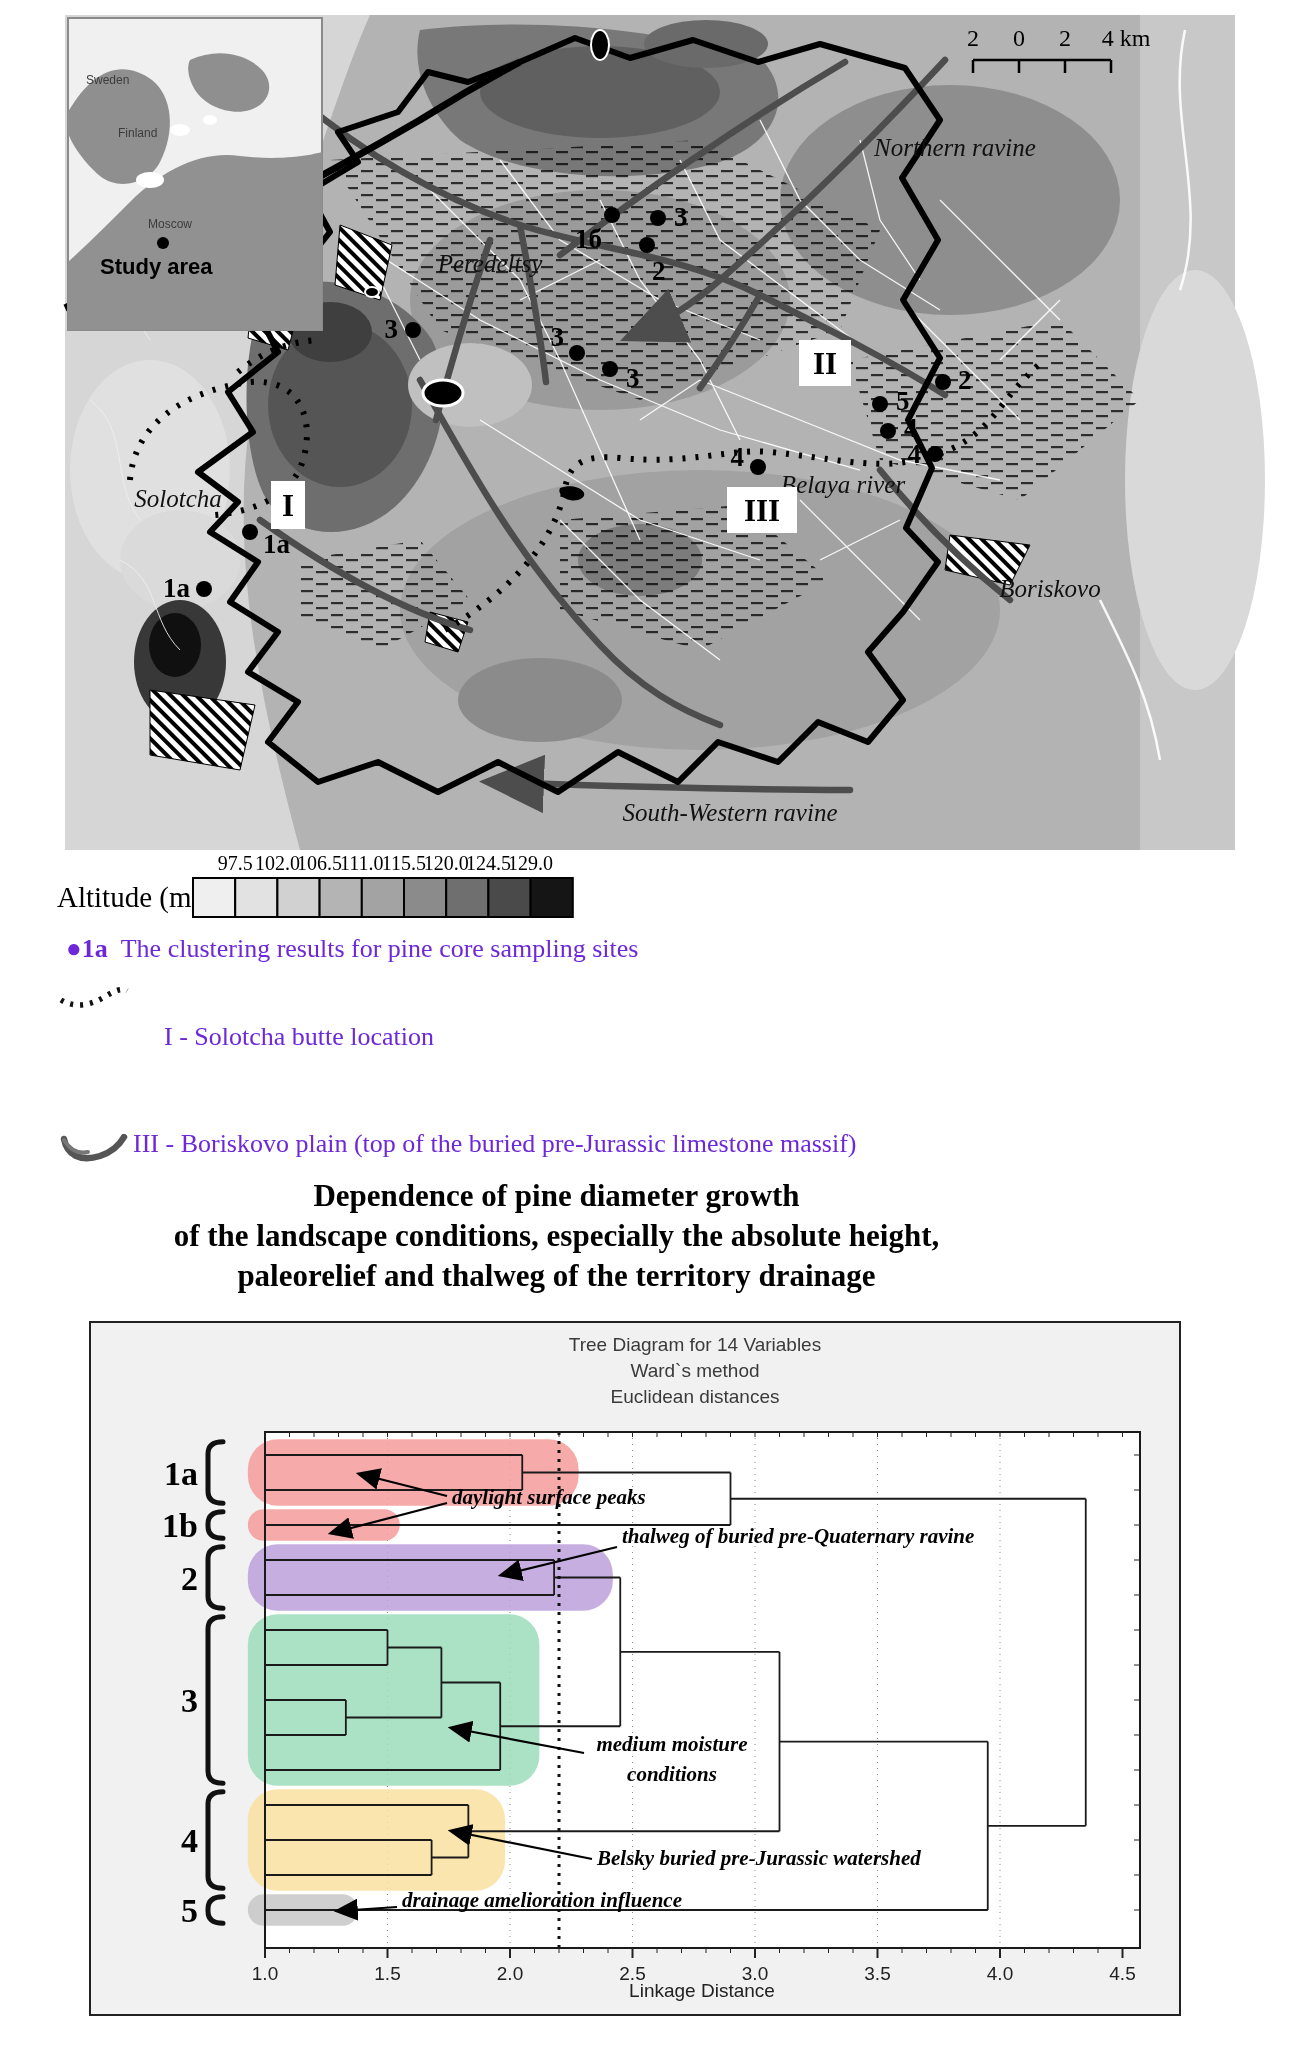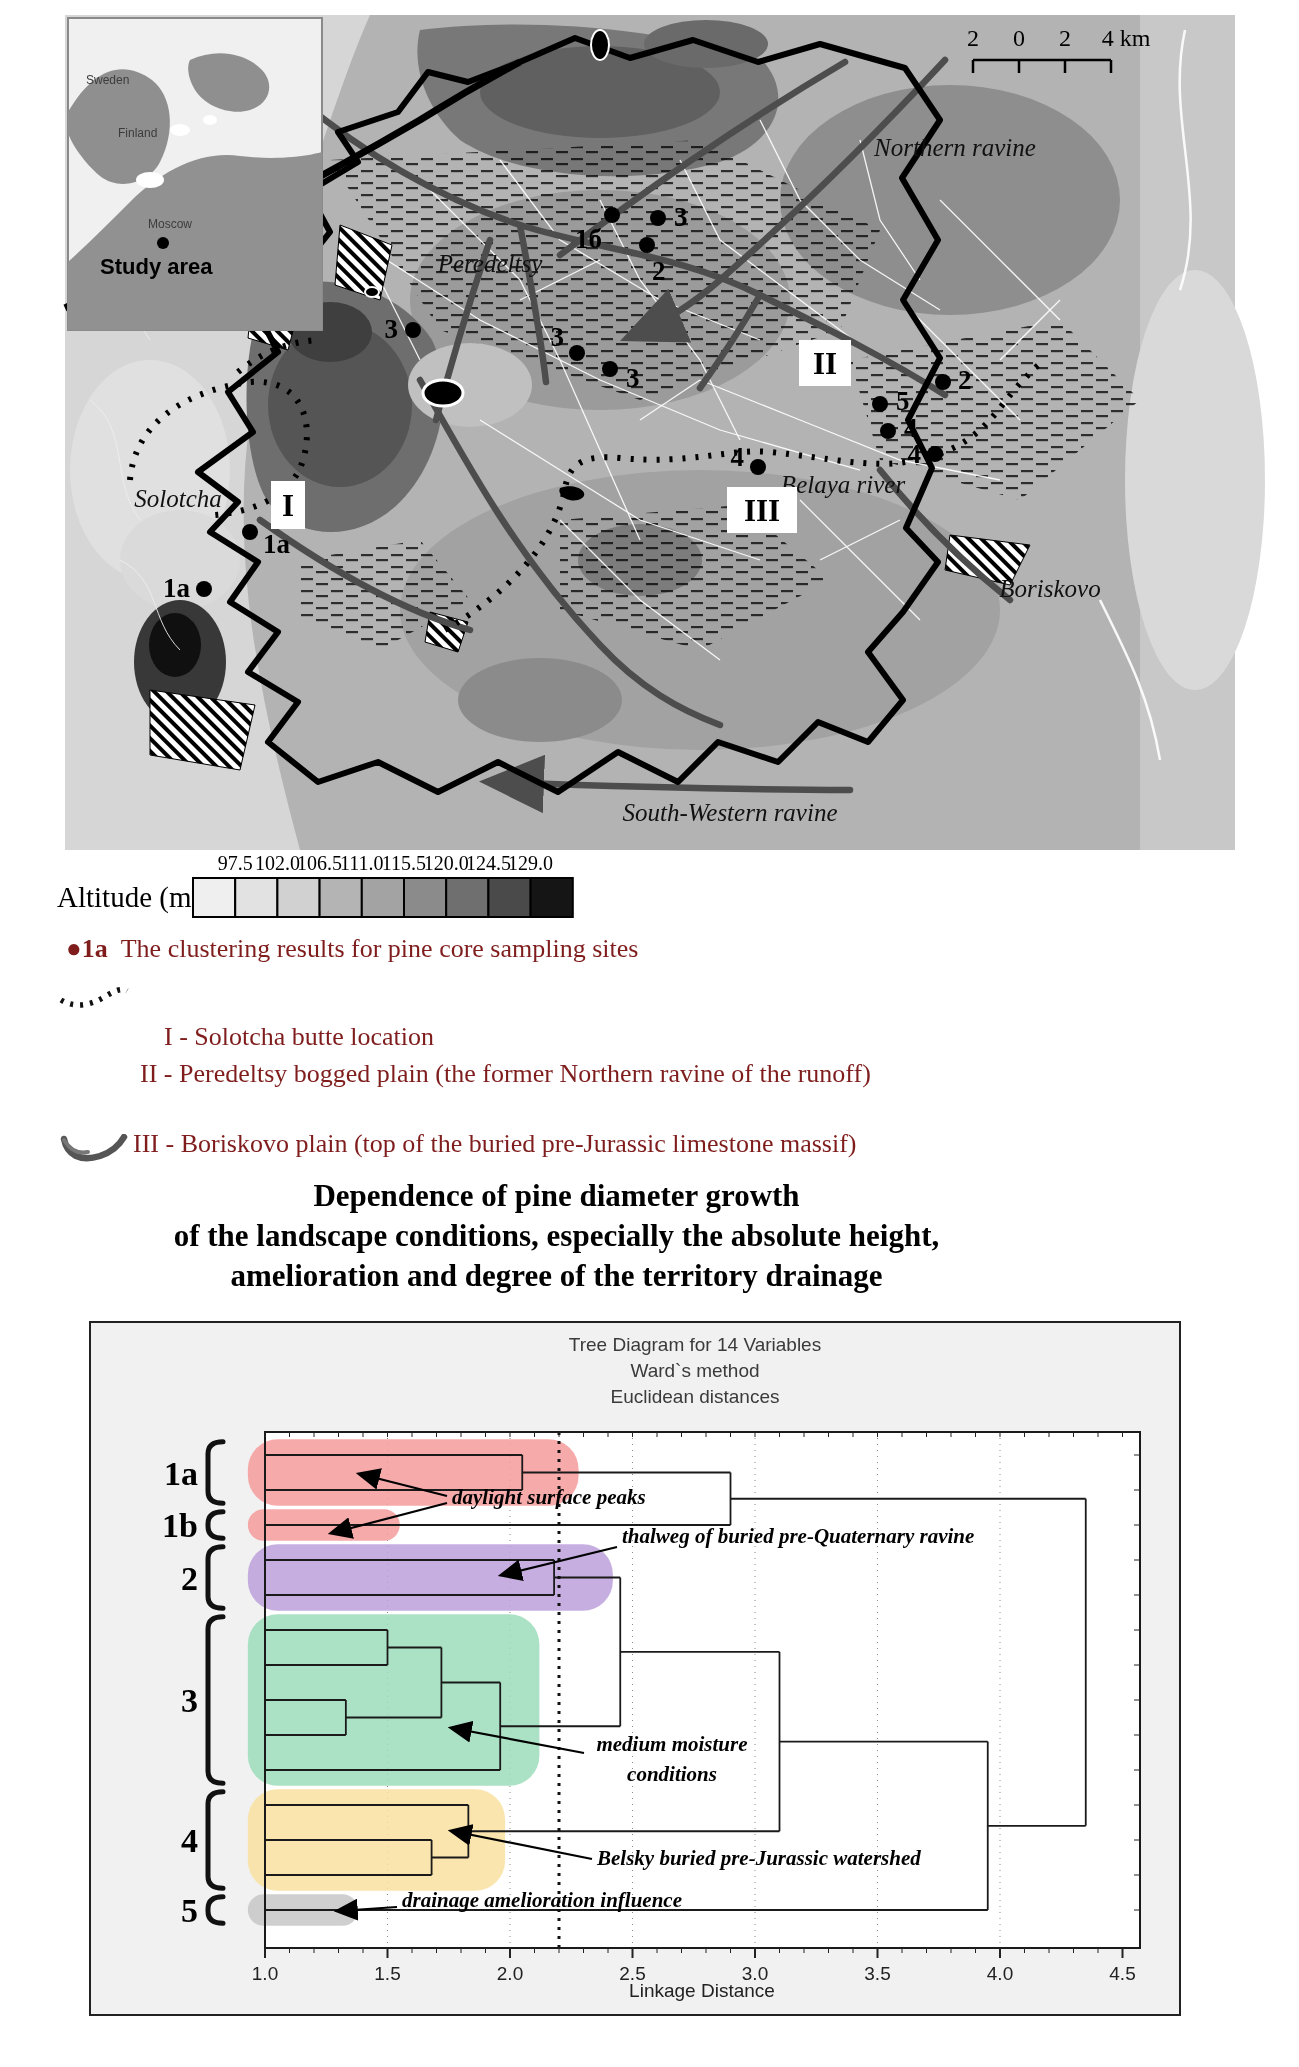--- a/index.html
+++ b/index.html
@@ -7,21 +7,21 @@
         font-family:"Liberation Serif", serif;}
   svg{display:block;}
   .map-label{font-family:"Liberation Serif",serif;font-style:italic;font-size:25px;fill:#111;}
   .site-label{font-family:"Liberation Serif",serif;font-weight:bold;font-size:27px;fill:#000;}
   .region-label{font-family:"Liberation Serif",serif;font-weight:bold;font-size:31px;fill:#000;}
   .inset-label{font-family:"Liberation Sans",sans-serif;font-size:12px;fill:#3c3c3c;}
   .inset-title{font-family:"Liberation Sans",sans-serif;font-weight:bold;font-size:22px;fill:#000;}
   .scale-label{font-family:"Liberation Serif",serif;font-size:24px;fill:#000;}
   .alt-title{font-family:"Liberation Serif",serif;font-size:29px;fill:#000;}
   .alt-tick{font-family:"Liberation Serif",serif;font-size:20px;fill:#000;}
-  .legend-row{position:absolute;font-size:26px;color:#7f1d1d;white-space:nowrap;}
+  .legend-row{position:absolute;font-size:26px;color:#6d28d9;white-space:nowrap;}
   .legend-ico{display:inline-block;vertical-align:middle;margin-right:8px;}
   .cap-line{width:100%;text-align:center;font-weight:bold;font-size:31px;color:#000;line-height:40px;}
   .dg-header{font-family:"Liberation Sans",sans-serif;font-size:19px;fill:#3a3a3a;}
   .dg-tick{font-family:"Liberation Sans",sans-serif;font-size:19px;fill:#222;}
   .dg-xlabel{font-family:"Liberation Sans",sans-serif;font-size:19px;fill:#222;}
   .dg-rowlabel{font-family:"Liberation Serif",serif;font-weight:bold;font-size:34px;fill:#000;}
   .dg-anno{font-family:"Liberation Serif",serif;font-weight:bold;font-style:italic;font-size:21px;fill:#000;}
 </style>
 </head>
 <body>
@@ -245,37 +245,34 @@
     <b>●</b><b>1a</b>&nbsp;&nbsp;<span>The clustering results for pine core sampling sites</span>
   </div>
   <div class="legend-row" style="left:58px;top:980px;">
     <svg class="legend-ico" width="72" height="30" viewBox="0 0 72 30">
       <path d="M3,18 C16,26 32,24 48,14 C58,8 64,6 69,9" stroke="#111" stroke-width="5.5" fill="none" stroke-dasharray="3 7"></path>
     </svg>
   </div>
   <div class="legend-row" style="left:148px;top:1022px;margin-left:16px;">
     <span>I - Solotcha butte location</span>
   </div>
-  <div class="legend-row" style="left:140px;top:1059px;">
-    <span>II - Peredeltsy bogged plain (the former Northern ravine of the runoff)</span>
-  </div>
   <div class="legend-row" style="left:133px;top:1096px;margin-top:33px;">
     <span>III - Boriskovo plain (top of the buried pre-Jurassic limestone massif)</span>
   </div>
   <div class="legend-row" style="left:58px;top:1134px;">
     <svg class="legend-ico" width="74" height="34" viewBox="0 0 74 34">
       <path d="M6,5 C9,21 22,28 42,22 C54,18 62,10 66,3" stroke="#555" stroke-width="6.5" fill="none" stroke-linecap="round"></path>
       <path d="M6,6 C12,16 20,20 30,18" stroke="#777" stroke-width="4" fill="none" stroke-linecap="round"></path>
     </svg>
   </div>
 
   <div style="position:absolute;left:0;top:1176px;width:1113px;">
     <div class="cap-line">Dependence of pine diameter growth</div>
     <div class="cap-line">of the landscape conditions, especially the absolute height,</div>
-    <div class="cap-line">amelioration and degree of the territory drainage</div>
+    <div class="cap-line">paleorelief and thalweg of the territory drainage</div>
   </div>
 
   <svg width="1299" height="760" viewBox="0 0 1299 760" style="position:absolute;left:0;top:1307px;">
     <defs>
       <marker id="arrowB" markerWidth="11" markerHeight="10" refX="9" refY="5" orient="auto">
         <path d="M0,0 L11,5 L0,10 Z" fill="#000"></path>
       </marker>
     </defs>
 
     <rect x="90" y="15" width="1090" height="693" fill="#f1f1f1" stroke="#222" stroke-width="2"></rect>

